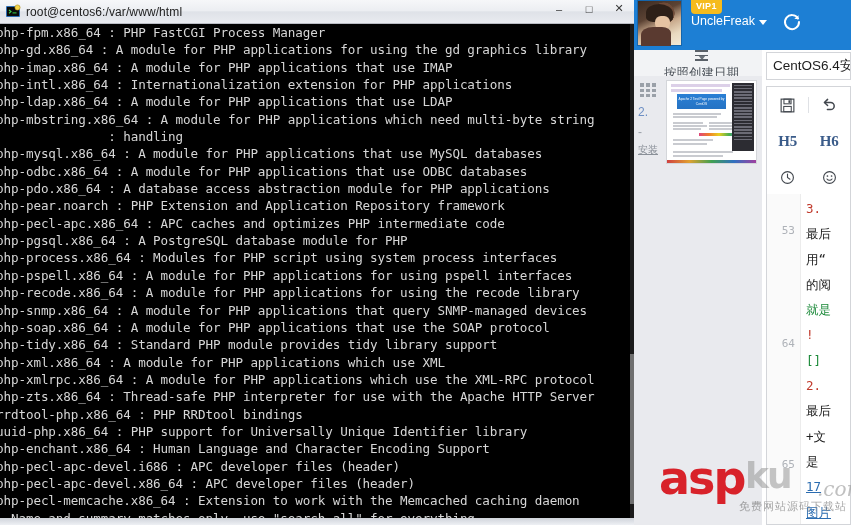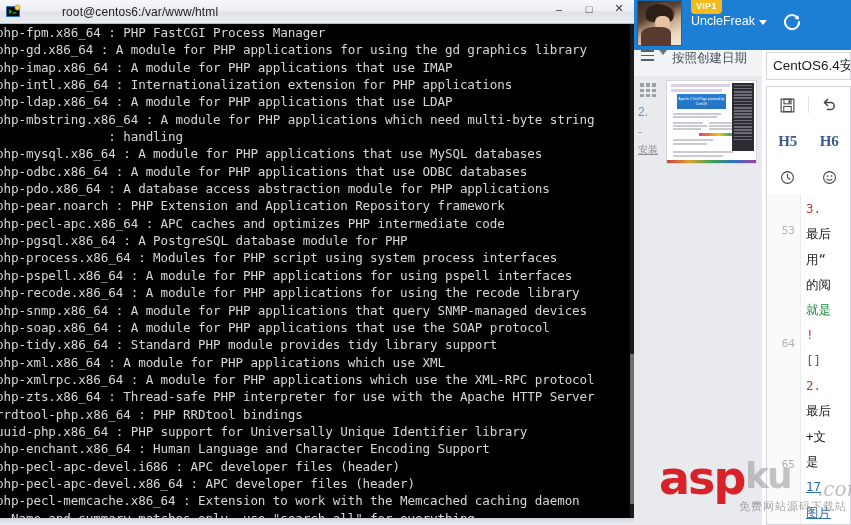--- a/index.html
+++ b/index.html
@@ -10,21 +10,21 @@
 
   
   #terminal-window{
     position:absolute; left:0; top:0; width:634px; height:525px;
     background:#000; overflow:hidden;
   }
   #terminal-titlebar{
     position:absolute; left:0; top:0; width:634px; height:24px;
     background:linear-gradient(to bottom,#f6f7f9 0%,#eceef2 46%,#dfe2e8 52%,#e9ebf0 100%);
     border-bottom:1px solid #b9bcc4;
-    display:flex; align-items:center;gap:36px;
+    display:flex; align-items:center;
   }
   #terminal-titlebar .tt-icon{
     width:16px; height:16px; margin-left:5px; margin-right:5px;
     flex:0 0 auto; position:relative;
   }
   #terminal-titlebar .tt-title{
     font-size:12px; color:#1d1d1d; white-space:nowrap; letter-spacing:.1px;
   }
   #win-controls{
     position:absolute; right:0; top:0; height:24px; display:flex; align-items:flex-start;
@@ -95,21 +95,21 @@
     width:0;height:0;border-left:4px solid transparent;border-right:4px solid transparent;
     border-top:5px solid #fff; margin-top:2px;
   }
   #refresh-icon{
     position:absolute; left:148px; top:12px; width:20px; height:20px;
   }
 
   
   #list-toolbar{
     position:absolute; left:0; top:50px; width:128px; height:26px;
-    background:#f2f3f5; display:flex; align-items:flex-start; gap:5px; padding-left:7px;
+    background:#f2f3f5; display:flex; align-items:center; gap:5px; padding-left:7px;flex-direction:column;
   }
   #hamburger{ width:13px; height:11px; position:relative; }
   #hamburger i{ position:absolute; left:0; width:13px; height:1.6px; background:#5a6068; }
   #hamburger i:nth-child(1){ top:0 } #hamburger i:nth-child(2){ top:4.5px } #hamburger i:nth-child(3){ top:9px }
   #tb-caret{
     width:0;height:0;border-left:4px solid transparent;border-right:4px solid transparent;
     border-top:5px solid #6b7178;
   }
   #sort-label{ font-size:12.5px; color:#4a5058; white-space:nowrap; }
 

